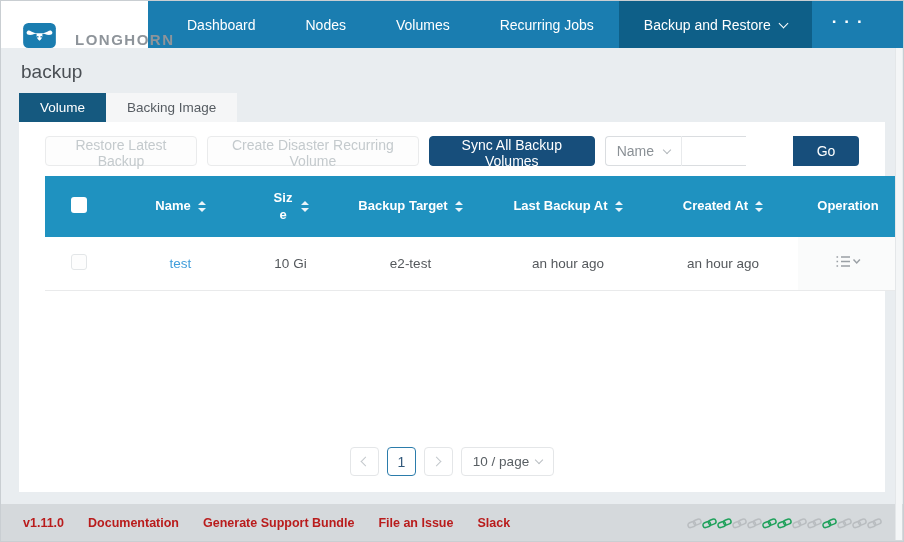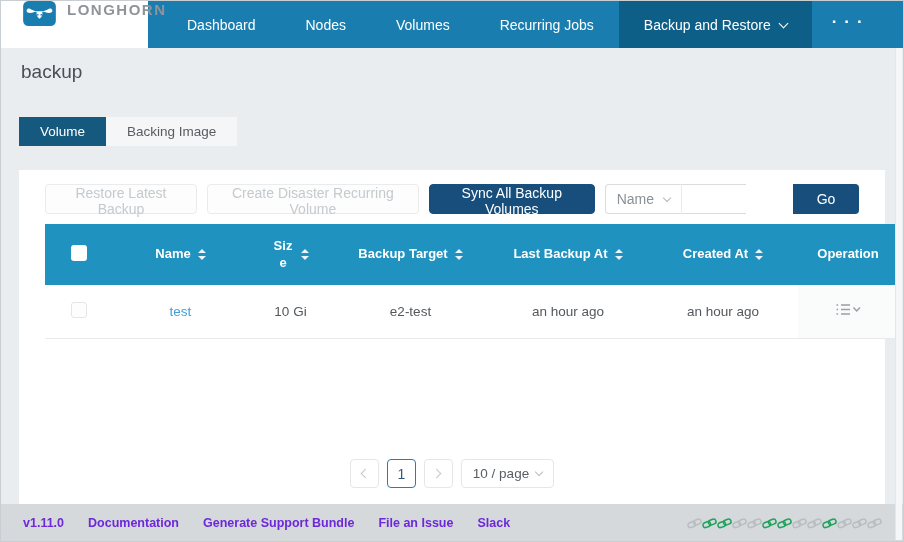--- a/index.html
+++ b/index.html
@@ -2,34 +2,34 @@
 <html><head>
 <meta charset="utf-8">
 <style>
   * { box-sizing: border-box; margin: 0; padding: 0; }
   html,body { width: 904px; height: 542px; }
   body { font-family: "Liberation Sans", sans-serif; background:#fff; }
   .window { width:904px; height:542px; border:1px solid #c9ced2; display:flex; flex-direction:column; background:#e9edf0; overflow:hidden; position:relative; }
 
   
   .navbar { flex:0 0 47px; background:#1a7db0; display:flex; align-items:stretch; }
-  .brand { width:147px; background:#fff; display:flex; align-items:flex-start; padding-left:22px; gap:11px; }
+  .brand { width:147px; background:#fff; display:flex; align-items:flex-end; padding-left:22px; gap:19px; }
   .brand-logo svg { display:block; }
   .brand-text { font-size:15px; font-weight:bold; color:#8e949a; letter-spacing:1.5px; }
   .nav { display:flex; align-items:stretch; margin-left:14px; color:#fff; font-size:14px; }
   .nav-item { display:flex; align-items:center; padding:0 25px; cursor:pointer; gap:9px; white-space:nowrap; }
   .nav-item.active { background:#0e5f88; }
   .nav-item.more { font-size:17px; font-weight:bold; letter-spacing:7px; padding:0 14px 6px 20px; }
   .chev { display:inline-block; width:7px; height:7px; border-left:1.6px solid currentColor; border-bottom:1.6px solid currentColor; }
   .chev.down { transform:rotate(-45deg); margin-top:-3px; }
   .chev.left { transform:rotate(45deg); margin-left:3px; }
   .chev.right { transform:rotate(225deg); margin-right:3px; }
 
   
-  .main { flex:1 1 auto; display:flex; flex-direction:column; padding:0 18px; overflow:hidden;gap:24px; }
+  .main { flex:1 1 auto; display:flex; flex-direction:column; padding:0 18px; overflow:hidden; }
   .page-title { font-size:19px; font-weight:400; color:#4a4f54; margin:13px 2px 0; }
   .tabs { display:flex; margin-top:10px; }
   .tab { height:29px; display:flex; align-items:center; padding:0 21px; font-size:13.5px; cursor:pointer; }
   .tab.active { background:#15597f; color:#fff; }
   .tab.inactive { background:#f5f6f7; color:#565c62; }
 
   .card { background:#fff; height:370px; padding:12px 21px 6px; display:flex; flex-direction:column; }
 
   
   .toolbar { display:flex; align-items:center; gap:10px; margin:2px 5px 10px; }
@@ -64,21 +64,21 @@
 
   
   .pagination { margin-top:auto; display:flex; justify-content:center; align-items:center; gap:8px; padding:0 0 10px; }
   .pg-btn { width:29px; height:29px; border:1px solid #e4e6e8; border-radius:4px; background:#fff; display:flex; align-items:center; justify-content:center; color:#c3c8cc; cursor:pointer; }
   .pg-btn.current { border-color:#2b7cab; color:#32597b; font-size:14px; }
   .pg-size { height:29px; background:#fff; border:1px solid #e4e6e8; border-radius:4px; display:flex; align-items:center; gap:7px; padding:0 11px; font-size:13.5px; color:#585e63; cursor:pointer; }
   .pg-size .chev { width:6px; height:6px; border-width:1.3px; color:#b9bec2; }
 
   
   .footer { flex:0 0 37px; background:#d5d9dc; display:flex; align-items:center; padding:0 21px 0 22px; gap:24px; }
-  .footer a { font-size:12.5px; font-weight:bold; color:#6d28d9; text-decoration:none; cursor:pointer; white-space:nowrap; }
+  .footer a { font-size:12.5px; font-weight:bold; color:#b91c1c; text-decoration:none; cursor:pointer; white-space:nowrap; }
   .chains { margin-left:auto; display:flex; align-items:center; gap:0; }
   .chain svg { display:block; overflow:visible; }
   .chain.green rect { stroke:#1fa15b; }
   .chain.gray rect { stroke:#b9bdc0; }
 
   .scrollbar-track { position:absolute; right:1px; top:47px; bottom:1px; width:7px; background:#f4f6f7; border-left:1px solid #e4e7e9; }
 </style>
 </head>
 <body>
 

